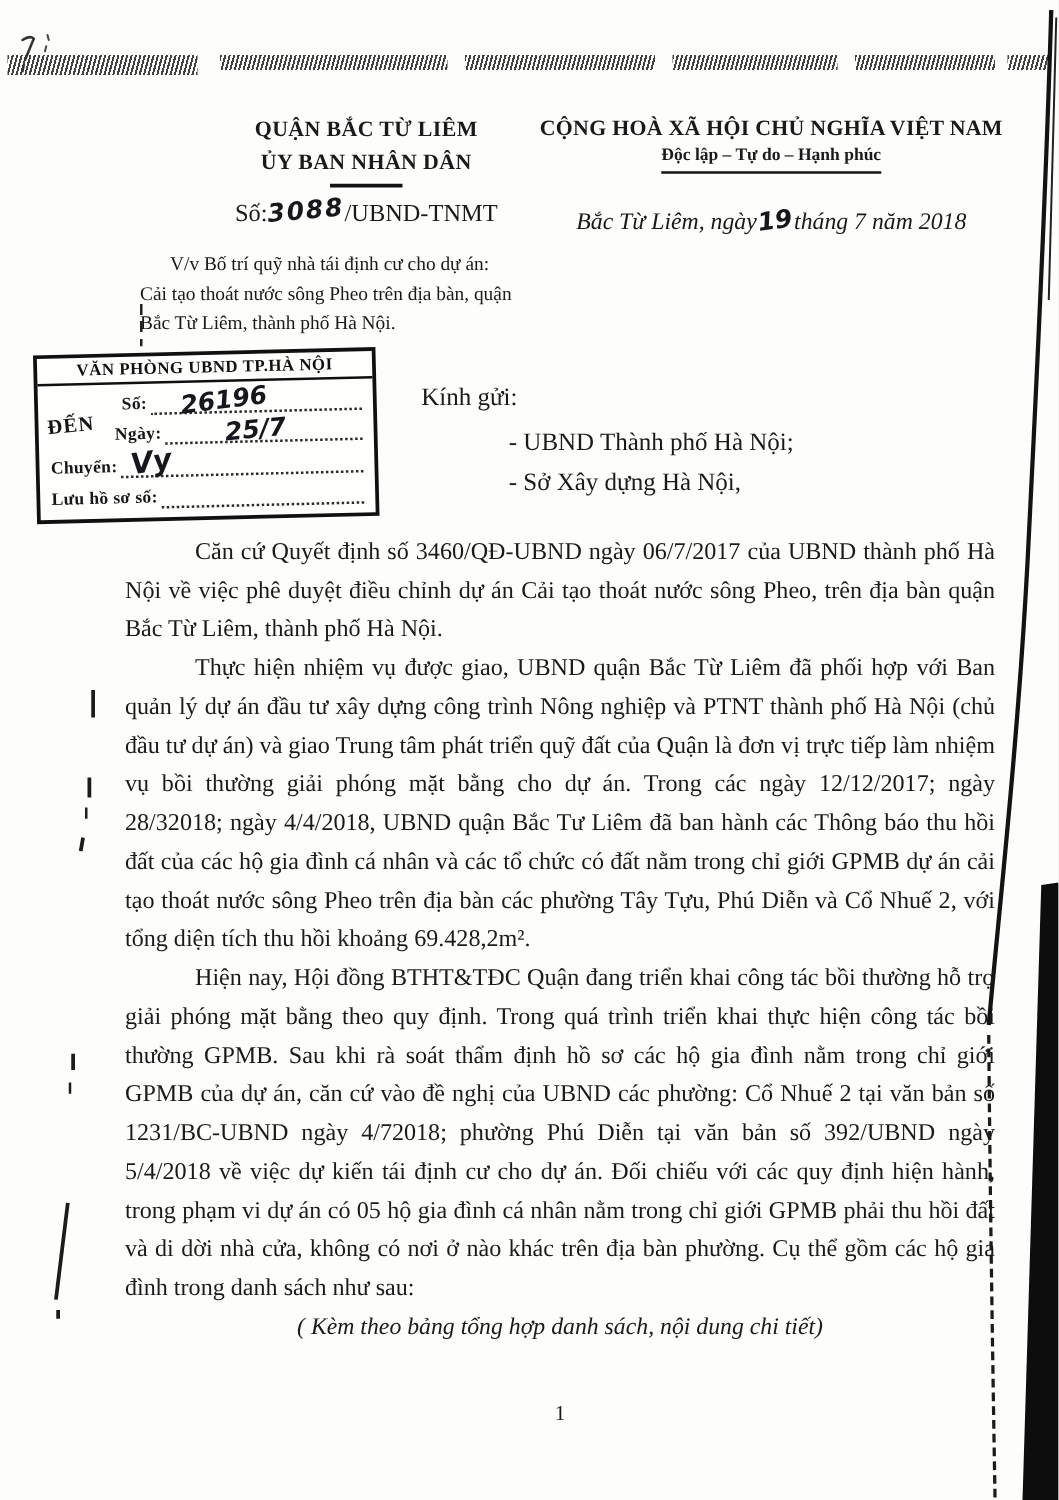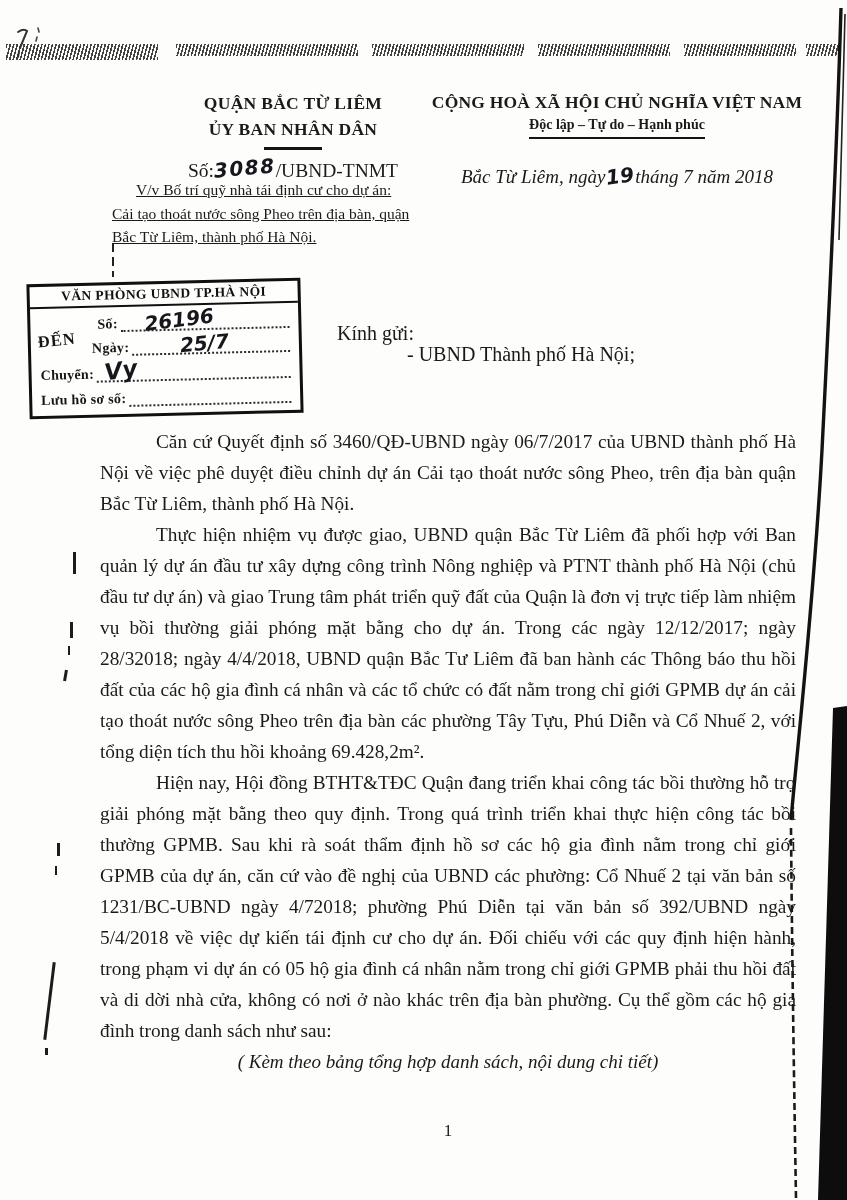--- a/index.html
+++ b/index.html
@@ -14,21 +14,21 @@
     opacity:.85;}
   .artifact{position:absolute;background:#1c1c1c;}
   .edge-svg{position:absolute;left:0;top:0;pointer-events:none;}
   
   .header-left{position:absolute;left:148px;top:90px;width:290px;text-align:center;}
   .org-line{font-weight:bold;font-size:17.5px;line-height:26px;letter-spacing:.3px;}
   .org-underline{width:58px;height:2.5px;background:#141414;margin:5px auto 0;}
   .doc-number{margin-top:8px;font-size:19.5px;white-space:nowrap;}
   .hand{font-family:"DejaVu Sans",sans-serif;font-style:italic;font-weight:600;color:#16161c;}
   .doc-number .hand{display:inline-block;font-size:20px;letter-spacing:1.5px;transform:rotate(-5deg) translateY(-2px);}
-  .subject{position:absolute;left:112px;top:178px;width:302px;font-size:15.5px;line-height:23.5px;text-indent:24px;text-align:left;text-decoration:underline;}
+  .subject{position:absolute;left:112px;top:200px;width:302px;font-size:15.5px;line-height:23.5px;text-indent:24px;text-align:left;}
   .header-right{position:absolute;left:428px;top:90px;width:378px;text-align:center;}
   .nat-line1{font-weight:bold;font-size:17.5px;line-height:24px;letter-spacing:.2px;}
   .nat-line2{display:inline-block;font-weight:bold;font-size:14px;margin-top:3px;
     border-bottom:2.2px solid #141414;padding-bottom:4px;}
   .place-date{position:absolute;left:428px;top:164px;width:378px;text-align:center;
     font-style:italic;font-size:19px;white-space:nowrap;}
   .place-date .hand{display:inline-block;font-size:20px;transform:rotate(-8deg);margin:0 1px;}
   
   .stamp{position:absolute;left:28px;top:281px;width:268px;border:3px solid #101010;
     transform:rotate(-1.4deg);background:rgba(255,255,255,.6);}
@@ -37,21 +37,21 @@
   .stamp-body{position:relative;padding:5px 9px 7px 9px;}
   .stamp-den{position:absolute;left:7px;top:22px;font-weight:bold;font-size:16.5px;
     letter-spacing:1px;transform:rotate(-4deg);color:#161616;}
   .srow{display:flex;align-items:flex-end;font-size:14px;color:#161616;margin-top:3px;}
   .srow .lbl{white-space:nowrap;font-weight:bold;letter-spacing:.3px;}
   .leader{flex:1;border-bottom:2px dotted #2a2a2a;height:15px;position:relative;margin-left:3px;}
   .leader .hand-val{position:absolute;bottom:-3px;font-size:20px;white-space:nowrap;}
   .srow.so{margin-left:58px;} .srow.ngay{margin-left:52px;margin-top:7px;}
   .srow.chuyen{margin-top:9px;} .srow.luu{margin-top:8px;}
   
-  .salutation{position:absolute;left:337px;top:307px;font-size:20px;margin-top:15px;}
+  .salutation{position:absolute;left:337px;top:307px;font-size:20px;}
   .recipients{position:absolute;left:407px;top:339px;font-size:20px;line-height:31.5px;}
   
   .body-text{position:absolute;left:100px;top:426px;width:696px;
     font-size:19.3px;line-height:31px;text-align:justify;}
   .body-text p{margin:0;text-indent:56px;}
   .attachment-note{text-align:center;font-style:italic;text-indent:0 !important;font-size:19px;}
   .page-number{position:absolute;left:100px;top:1121px;width:696px;text-align:center;font-size:17px;}
   .pencil-mark{position:absolute;left:12px;top:24px;}
   .subject-tick{position:absolute;left:112px;top:243px;width:2px;height:34px;
     background:repeating-linear-gradient(180deg,#222 0 9px,transparent 9px 14px);}
@@ -131,20 +131,21 @@
       <div class="srow luu">
         <span class="lbl">Lưu hồ sơ số:</span>
         <span class="leader"></span>
       </div>
     </div>
   </div>
 
   <div class="salutation">Kính gửi:</div>
   <div class="recipients">
     <div>- UBND Thành phố  Hà Nội;</div>
+    <div>- Sở Xây dựng Hà Nội,</div>
   </div>
 
   <div class="body-text">
     <p>Căn cứ Quyết định số 3460/QĐ-UBND ngày 06/7/2017 của UBND thành phố Hà Nội về việc phê duyệt điều chỉnh dự án Cải tạo thoát nước sông Pheo, trên địa bàn quận Bắc Từ Liêm, thành phố Hà Nội.</p>
     <p>Thực hiện nhiệm vụ được giao, UBND quận Bắc Từ Liêm đã phối hợp với Ban quản lý dự án đầu tư xây dựng công trình Nông nghiệp và PTNT thành phố Hà Nội (chủ đầu tư dự án) và giao Trung tâm phát triển quỹ đất của Quận là đơn vị trực tiếp làm nhiệm vụ bồi thường giải phóng mặt bằng cho dự án. Trong các ngày 12/12/2017; ngày 28/32018; ngày 4/4/2018, UBND quận Bắc Tư Liêm đã ban hành các Thông báo thu hồi đất của các hộ gia đình cá nhân và các tổ chức có đất nằm trong chỉ giới GPMB dự án cải tạo thoát nước sông Pheo trên địa bàn các phường Tây Tựu, Phú Diễn và Cổ Nhuế 2, với tổng diện tích thu hồi khoảng 69.428,2m².</p>
     <p>Hiện nay, Hội đồng BTHT&amp;TĐC Quận đang triển khai công tác bồi thường hỗ trợ giải phóng mặt bằng theo quy định. Trong quá trình triển khai thực hiện công tác bồi thường GPMB. Sau khi rà soát thẩm định hồ sơ các hộ gia đình nằm trong chỉ giới GPMB của dự án, căn cứ vào đề nghị của UBND các phường: Cổ Nhuế 2 tại văn bản số 1231/BC-UBND ngày 4/72018; phường Phú Diễn tại văn bản số 392/UBND ngày 5/4/2018 về việc dự kiến tái định cư cho dự án. Đối chiếu với các quy định hiện hành, trong phạm vi dự  án có 05 hộ gia đình cá nhân nằm trong chỉ giới GPMB phải thu hồi đất và di dời nhà cửa, không có nơi ở nào khác trên địa bàn phường. Cụ thể gồm các hộ gia đình trong danh sách như sau:</p>
     <p class="attachment-note">( Kèm theo bảng tổng hợp danh sách, nội dung chi tiết)</p>
   </div>
 
   <div class="page-number">1</div>

